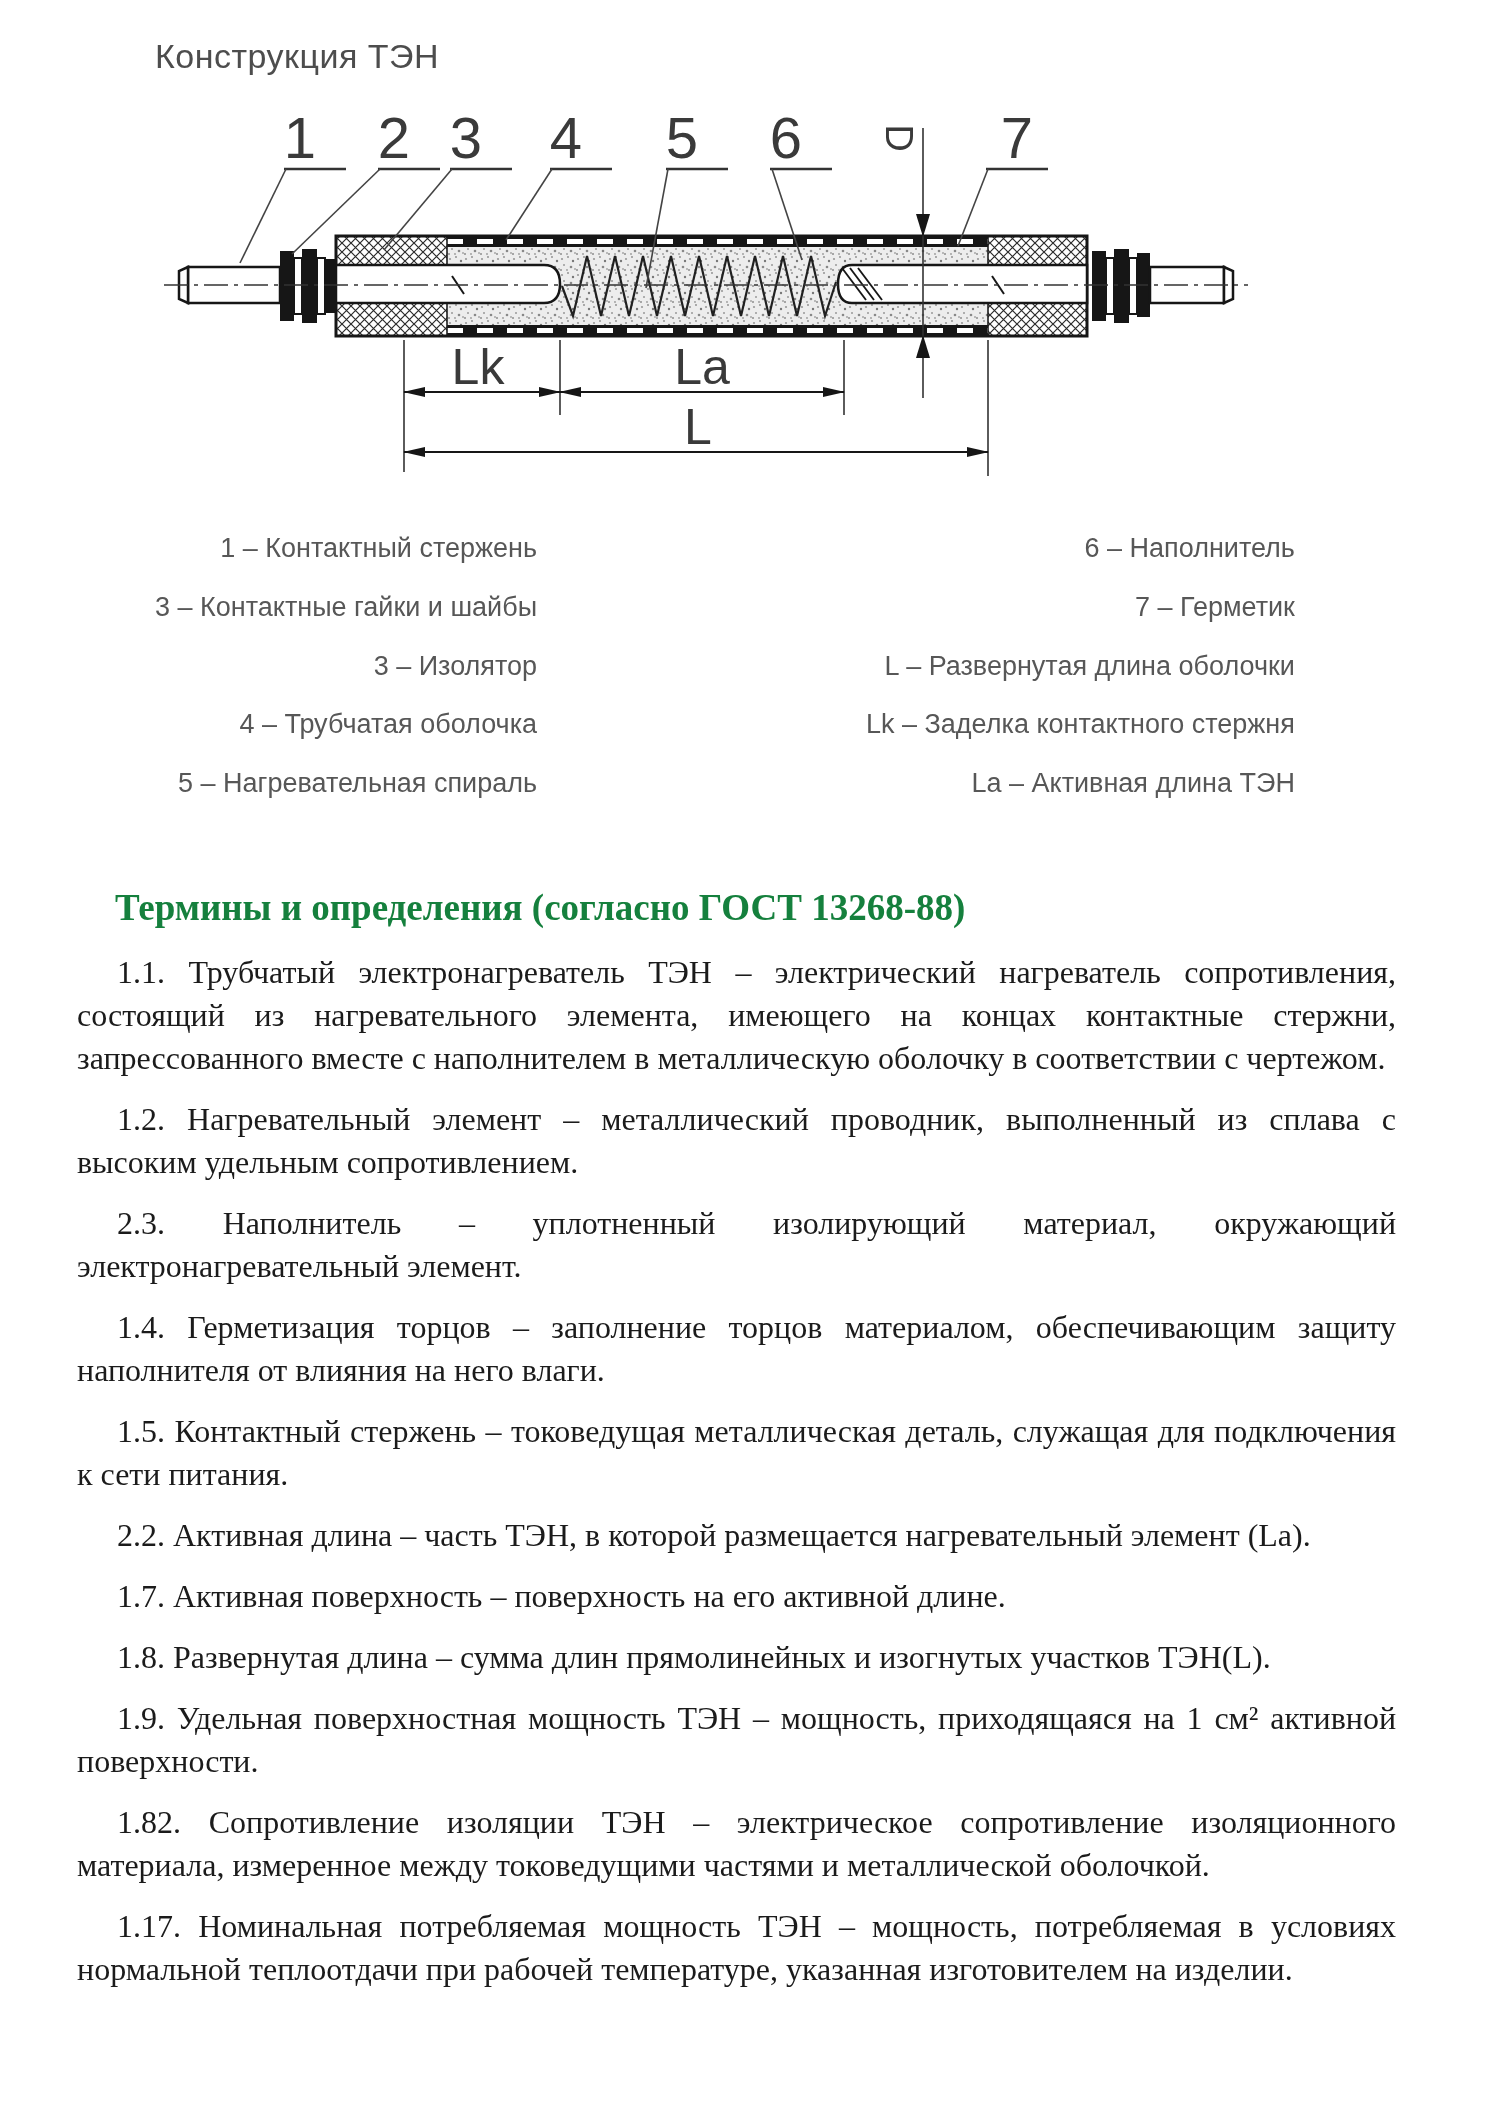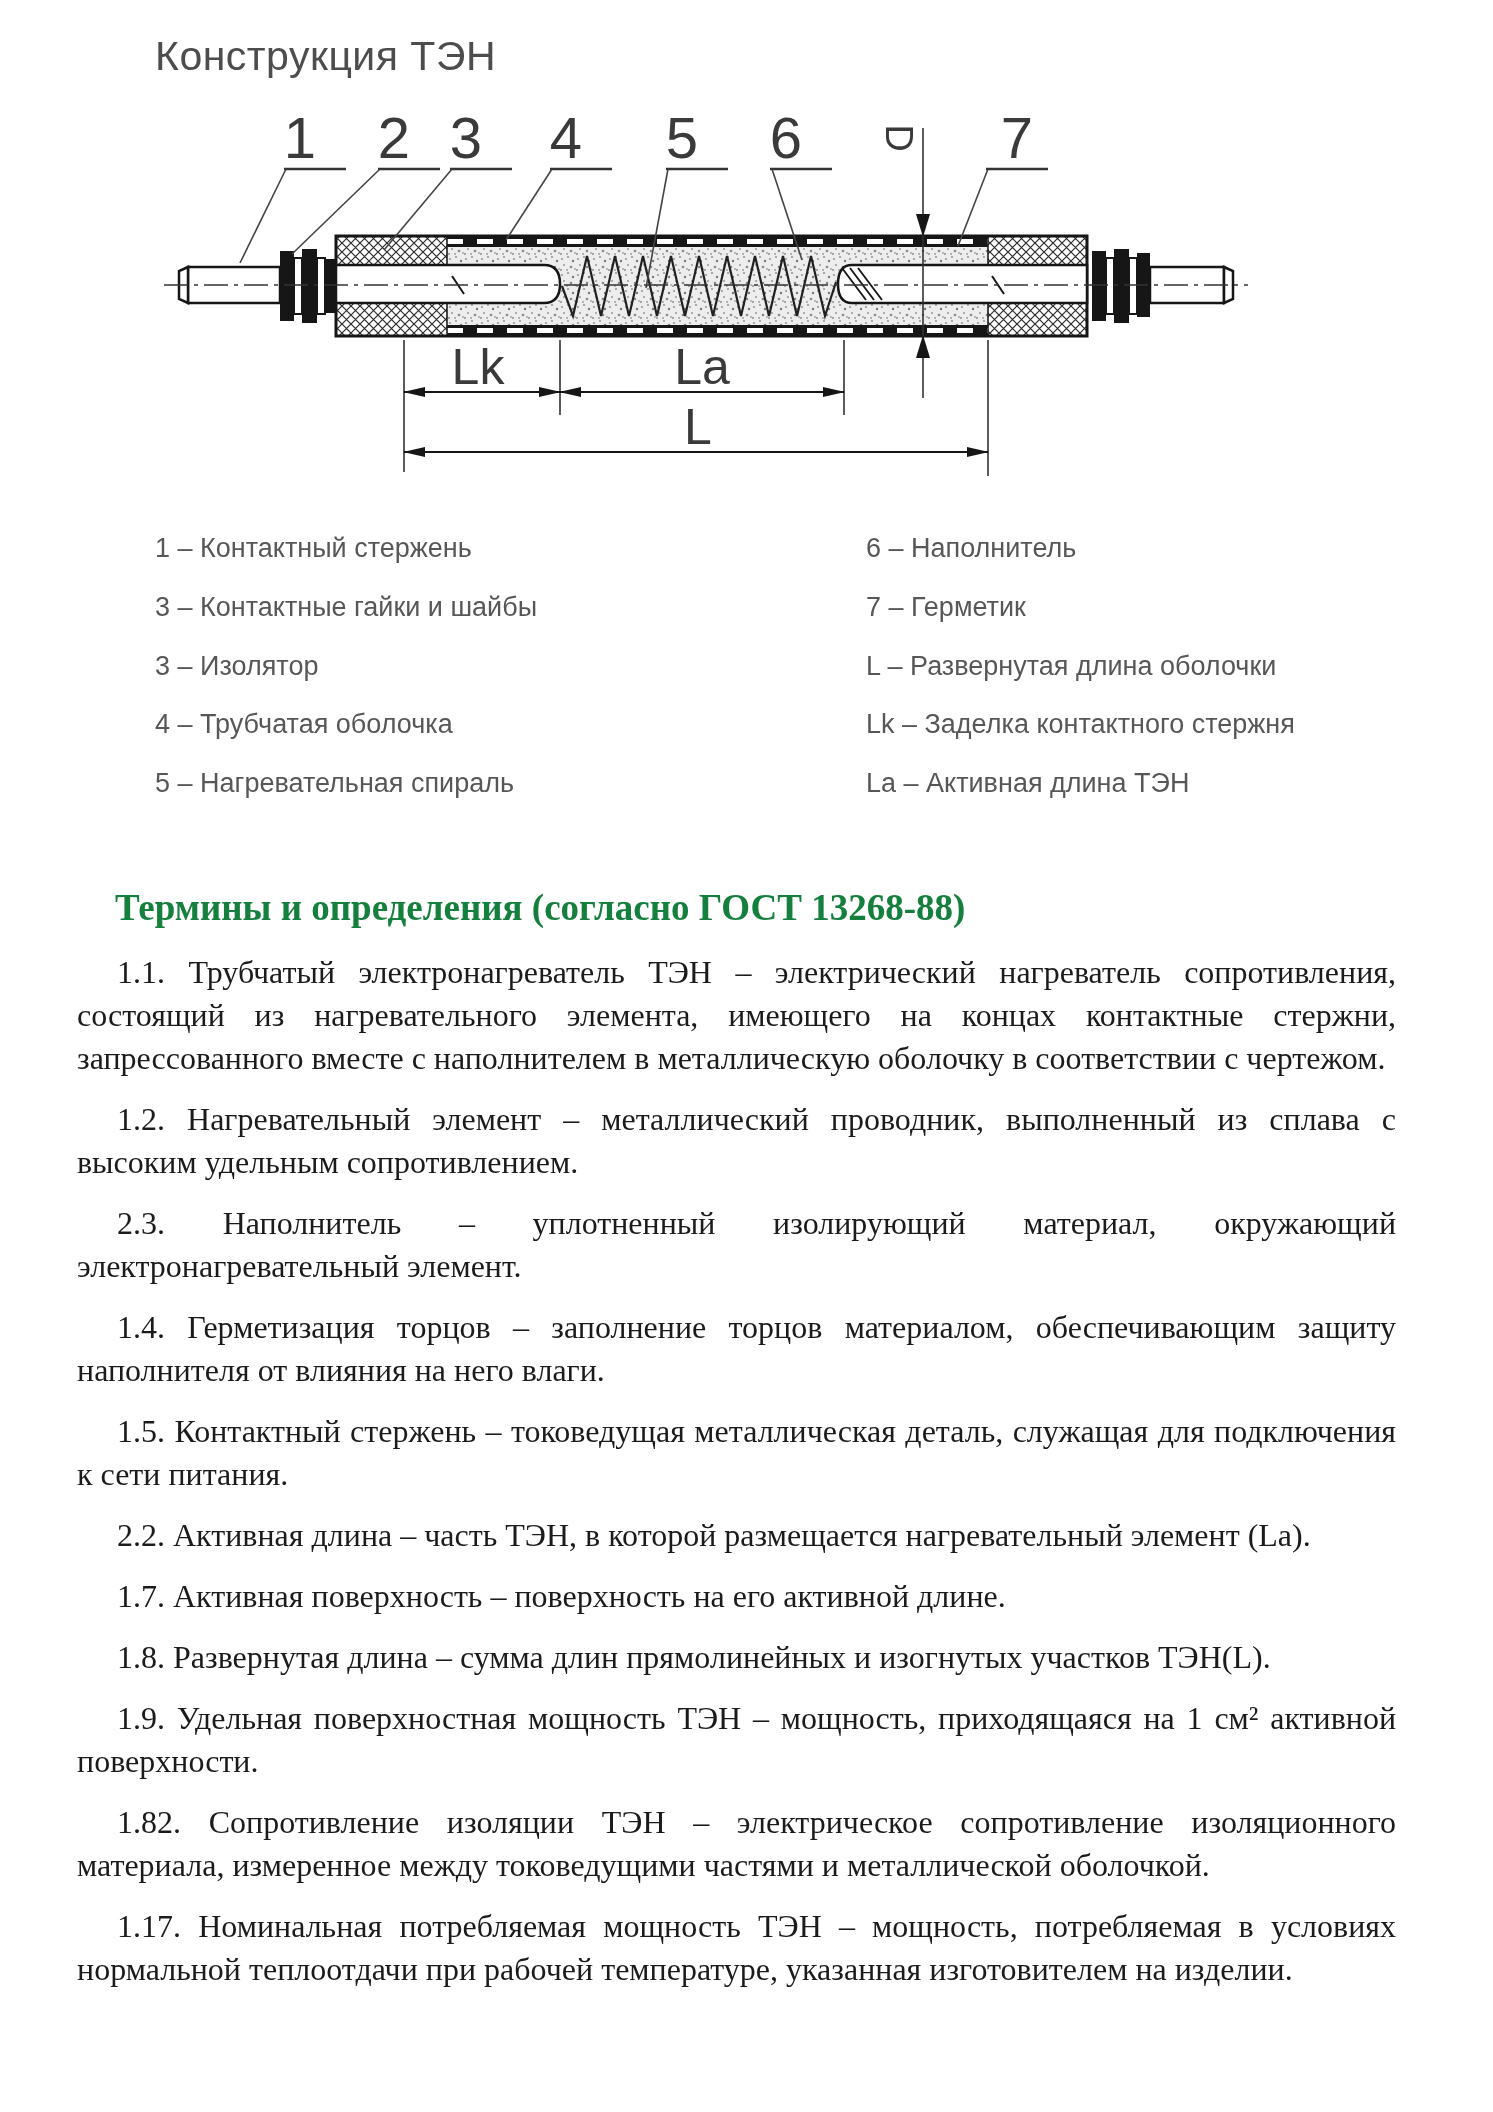--- a/index.html
+++ b/index.html
@@ -7,36 +7,36 @@
     position:relative;
     width:1493px; height:2112px;
     background:#ffffff;
     font-family:"Liberation Serif", serif;
     color:#1b1b1b;
     overflow:hidden;
   }
   .doc-title {
     position:absolute; left:155px; top:34px;
     font-family:"Liberation Sans", sans-serif;
-    font-size:41px; line-height:44px;
+    font-size:34px; line-height:44px;
     color:#4d4d4d; letter-spacing:0.5px;
     white-space:nowrap;
   }
   .drawing {
     position:absolute; left:0; top:0;
   }
   .legend {
     position:absolute; top:519px;
     margin:0; padding:0; list-style:none;
     font-family:"Liberation Sans", sans-serif;
     font-size:27px; color:#575757;
   }
   .legend.left  { left:155px; }
   .legend.right { left:866px; }
-  .legend li { height:58.8px; line-height:58.8px; white-space:nowrap; }
+  .legend li { height:58.8px; line-height:58.8px; white-space:nowrap;text-align:right; }
   .textblock {
     position:absolute; left:77px; top:886px; width:1323px;
   }
   .textblock h2 {
     margin:0 0 21px 38px;
     font-family:"Liberation Serif", serif;
     font-size:37px; line-height:44px;
     font-weight:bold; color:#15803d;
   }
   .textblock p {

